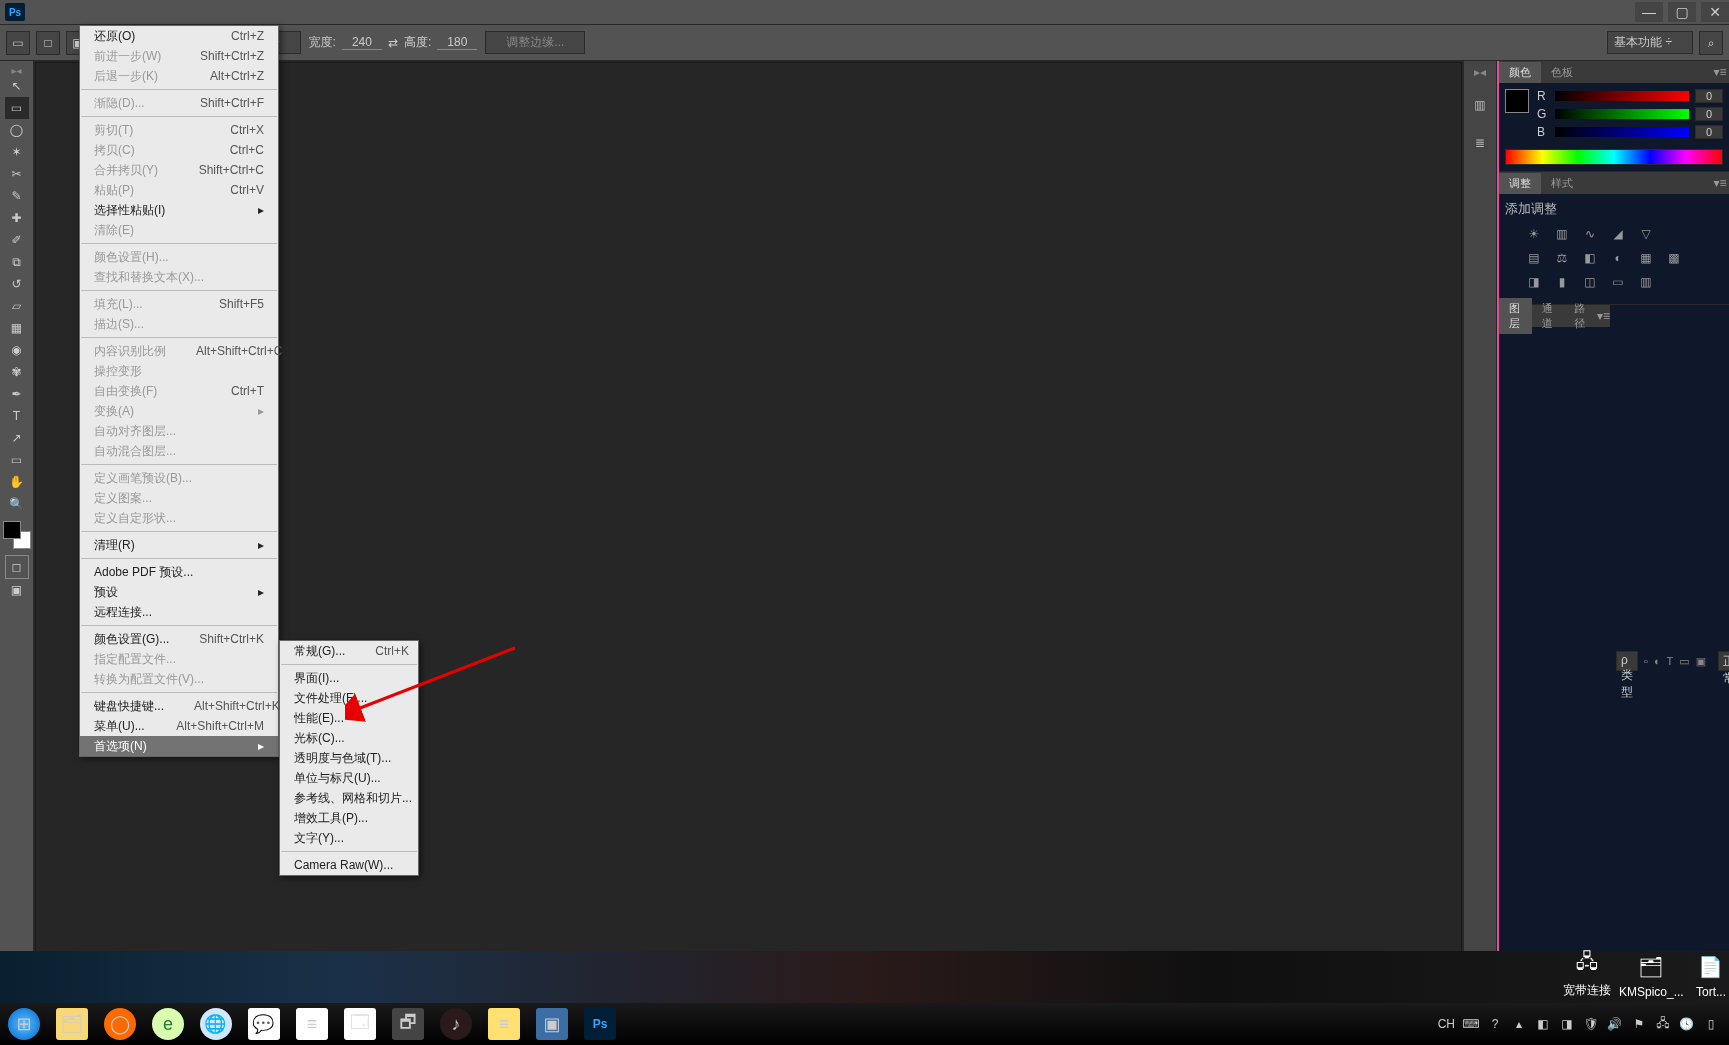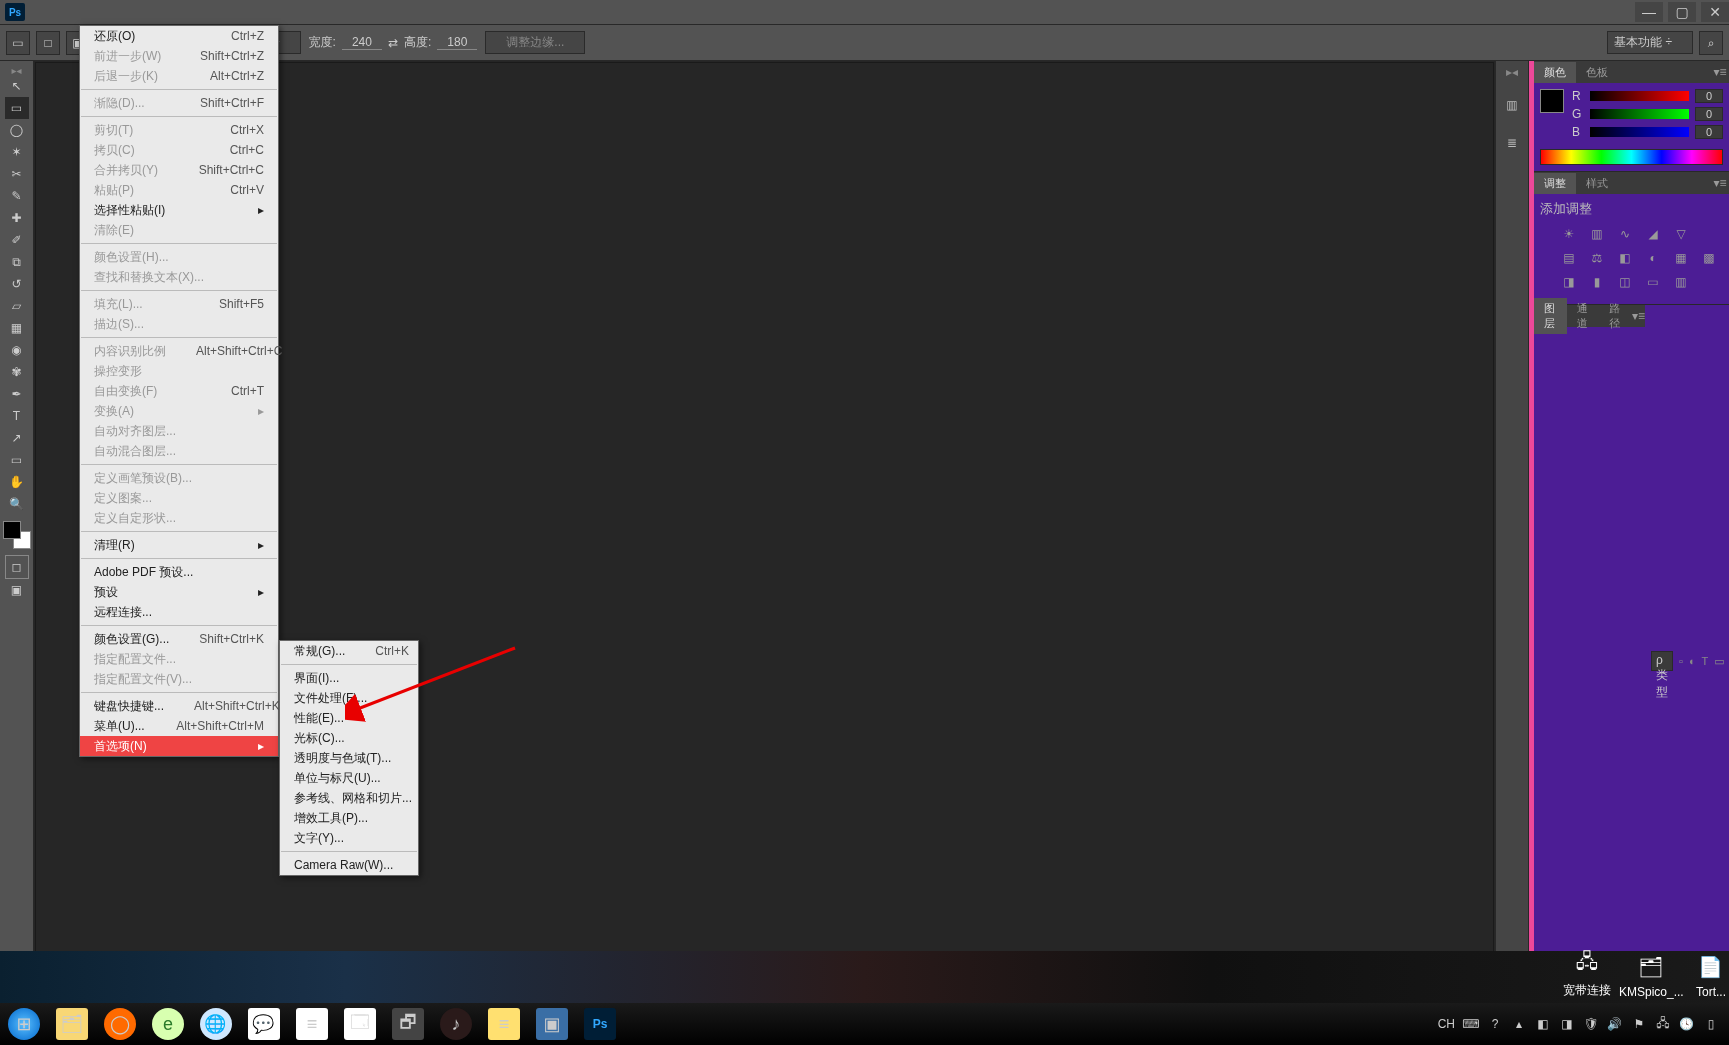--- a/index.html
+++ b/index.html
@@ -39,21 +39,21 @@
 .canvas-area { flex: 1; display: flex; flex-direction: column; background: #262626; }
 .canvas-inner { flex: 1; background: #262626; border: 1px solid #1a1a1a; margin: 1px; }
 .timeline { height: 22px; background: #535353; color: #ccc; display: flex; align-items: center; border-top: 1px solid #282828; }
 .timeline .tab { padding: 3px 12px; background: #454545; }
 
 
 .collapsed-strip { width: 34px; background: #454545; display: flex; flex-direction: column; align-items: center; padding-top: 4px; gap: 14px; border-left: 1px solid #282828; border-right: 1px solid #282828; }
 .strip-icon { width: 24px; height: 24px; color: #bbb; display: flex; align-items: center; justify-content: center; }
 
 
-.right-panels { width: 200px; background: #4c1d95; display: flex; flex-direction: column; border-left: 5px solid #ec4899;}
+.right-panels { width: 232px; background: #0f172a; display: flex; flex-direction: column; border-left: 2px solid #ec4899;}
 .panel { border-bottom: 1px solid #282828; }
 .panel-header { height: 22px; display: flex; align-items: center; background: #3a3a3a; }
 .panel-tab { padding: 3px 10px; color: #999; cursor: pointer; font-size: 11px; }
 .panel-tab.active { background: #535353; color: #ddd; }
 .panel-header .flyout { margin-left: auto; width: 18px; text-align: center; color: #999; cursor: pointer; }
 .panel-body { padding: 6px; }
 
 .color-panel .swatch { width: 24px; height: 24px; background: #000; border: 1px solid #888; float: left; margin-right: 8px; }
 .slider-row { display: flex; align-items: center; gap: 6px; margin-bottom: 4px; }
 .slider-row .lbl { width: 12px; color: #ccc; }
@@ -71,21 +71,21 @@
 .layers-head-row { display: flex; align-items: center; gap: 6px; padding: 6px; border-bottom: 1px solid #383838; }
 .sel { background: #3a3a3a; border: 1px solid #2a2a2a; color: #ccc; padding: 1px 4px; height: 20px; }
 .sel.wide { flex: 1; }
 .loff { color: #888; font-size: 11px; }
 .layers-tools { display: flex; gap: 6px; color: #888; padding: 4px 6px; border-top: 1px solid #383838; margin-top: auto; justify-content: flex-end; }
 
 
 .dropdown { position: absolute; background: #eaeaea; border: 1px solid #666; box-shadow: 2px 2px 6px rgba(0,0,0,0.5); z-index: 100; }
 .dd-item { display: flex; justify-content: space-between; padding: 3px 14px; color: #222; cursor: default; white-space: nowrap; font-size: 12px; line-height: 14px; }
 .dd-item.dis { color: #999; }
-.dd-item.hov { background: #ef4444; color: #fff; }
+.dd-item.hov { background: #737373; color: #fff; }
 .dd-sep { height: 1px; background: #bbb; margin: 3px 1px; }
 .dd-item .arrow { margin-left: 20px; }
 .dd-item .shortcut { color: #555; margin-left: 30px; }
 
 #edit-menu { top: 25px; left: 79px; width: 200px; }
 #prefs-submenu { top: 640px; left: 279px; width: 140px; }
 
 
 .arrow-annot { position: absolute; top: 638px; left: 345px; pointer-events: none; z-index: 200; }
 
@@ -402,21 +402,21 @@
     </div>
     <div class="dd-sep"></div>
     <div class="dd-item">
       <span>颜色设置(G)...</span>
       <span class="shortcut">Shift+Ctrl+K</span>
     </div>
     <div class="dd-item dis">
       <span>指定配置文件...</span>
     </div>
     <div class="dd-item dis">
-      <span>指定配置文件(V)...</span>
+      <span>转换为配置文件(V)...</span>
     </div>
     <div class="dd-sep"></div>
     <div class="dd-item">
       <span>键盘快捷键...</span>
       <span class="shortcut">Alt+Shift+Ctrl+K</span>
     </div>
     <div class="dd-item">
       <span>菜单(U)...</span>
       <span class="shortcut">Alt+Shift+Ctrl+M</span>
     </div>

